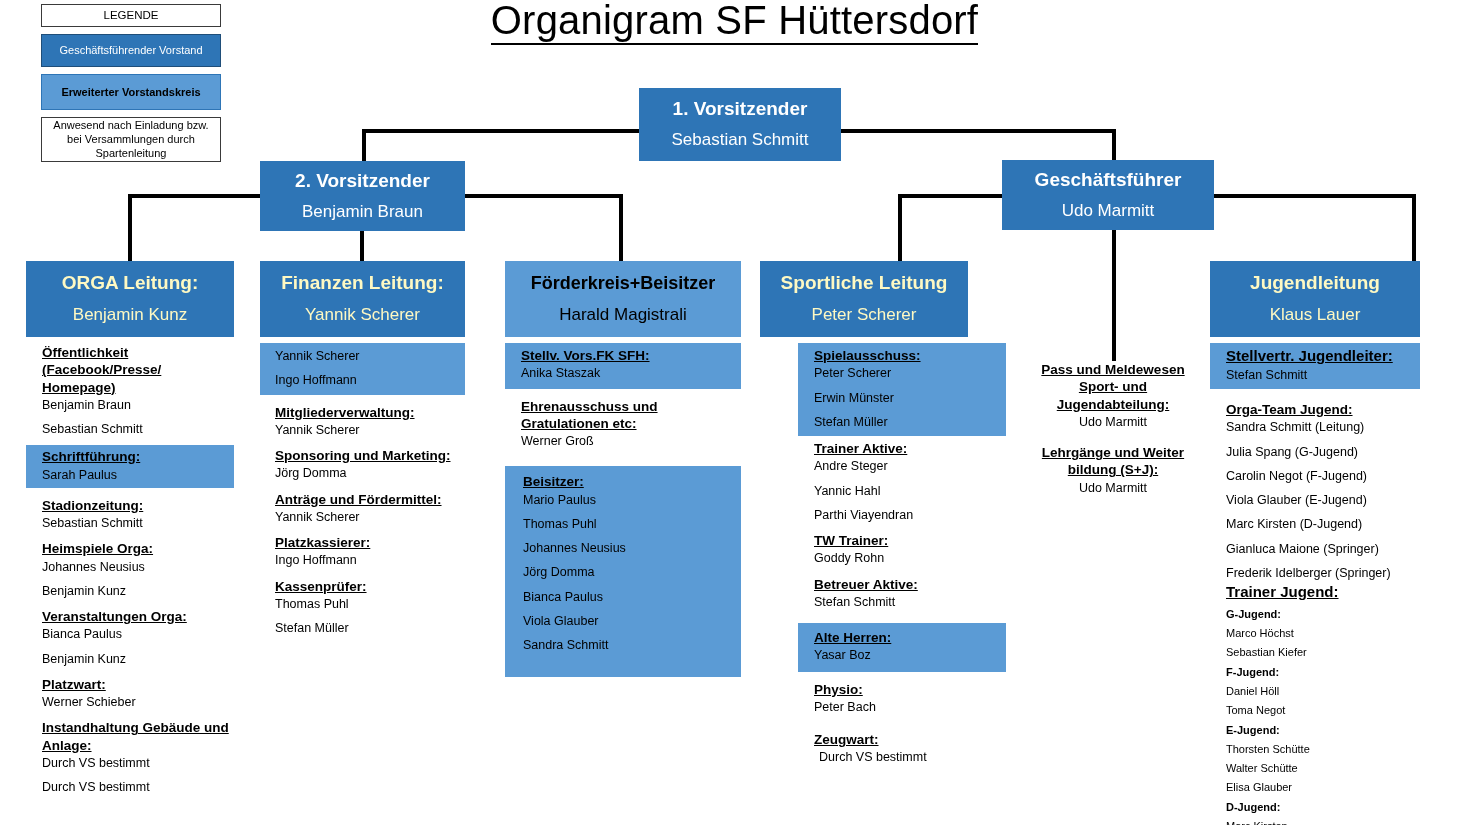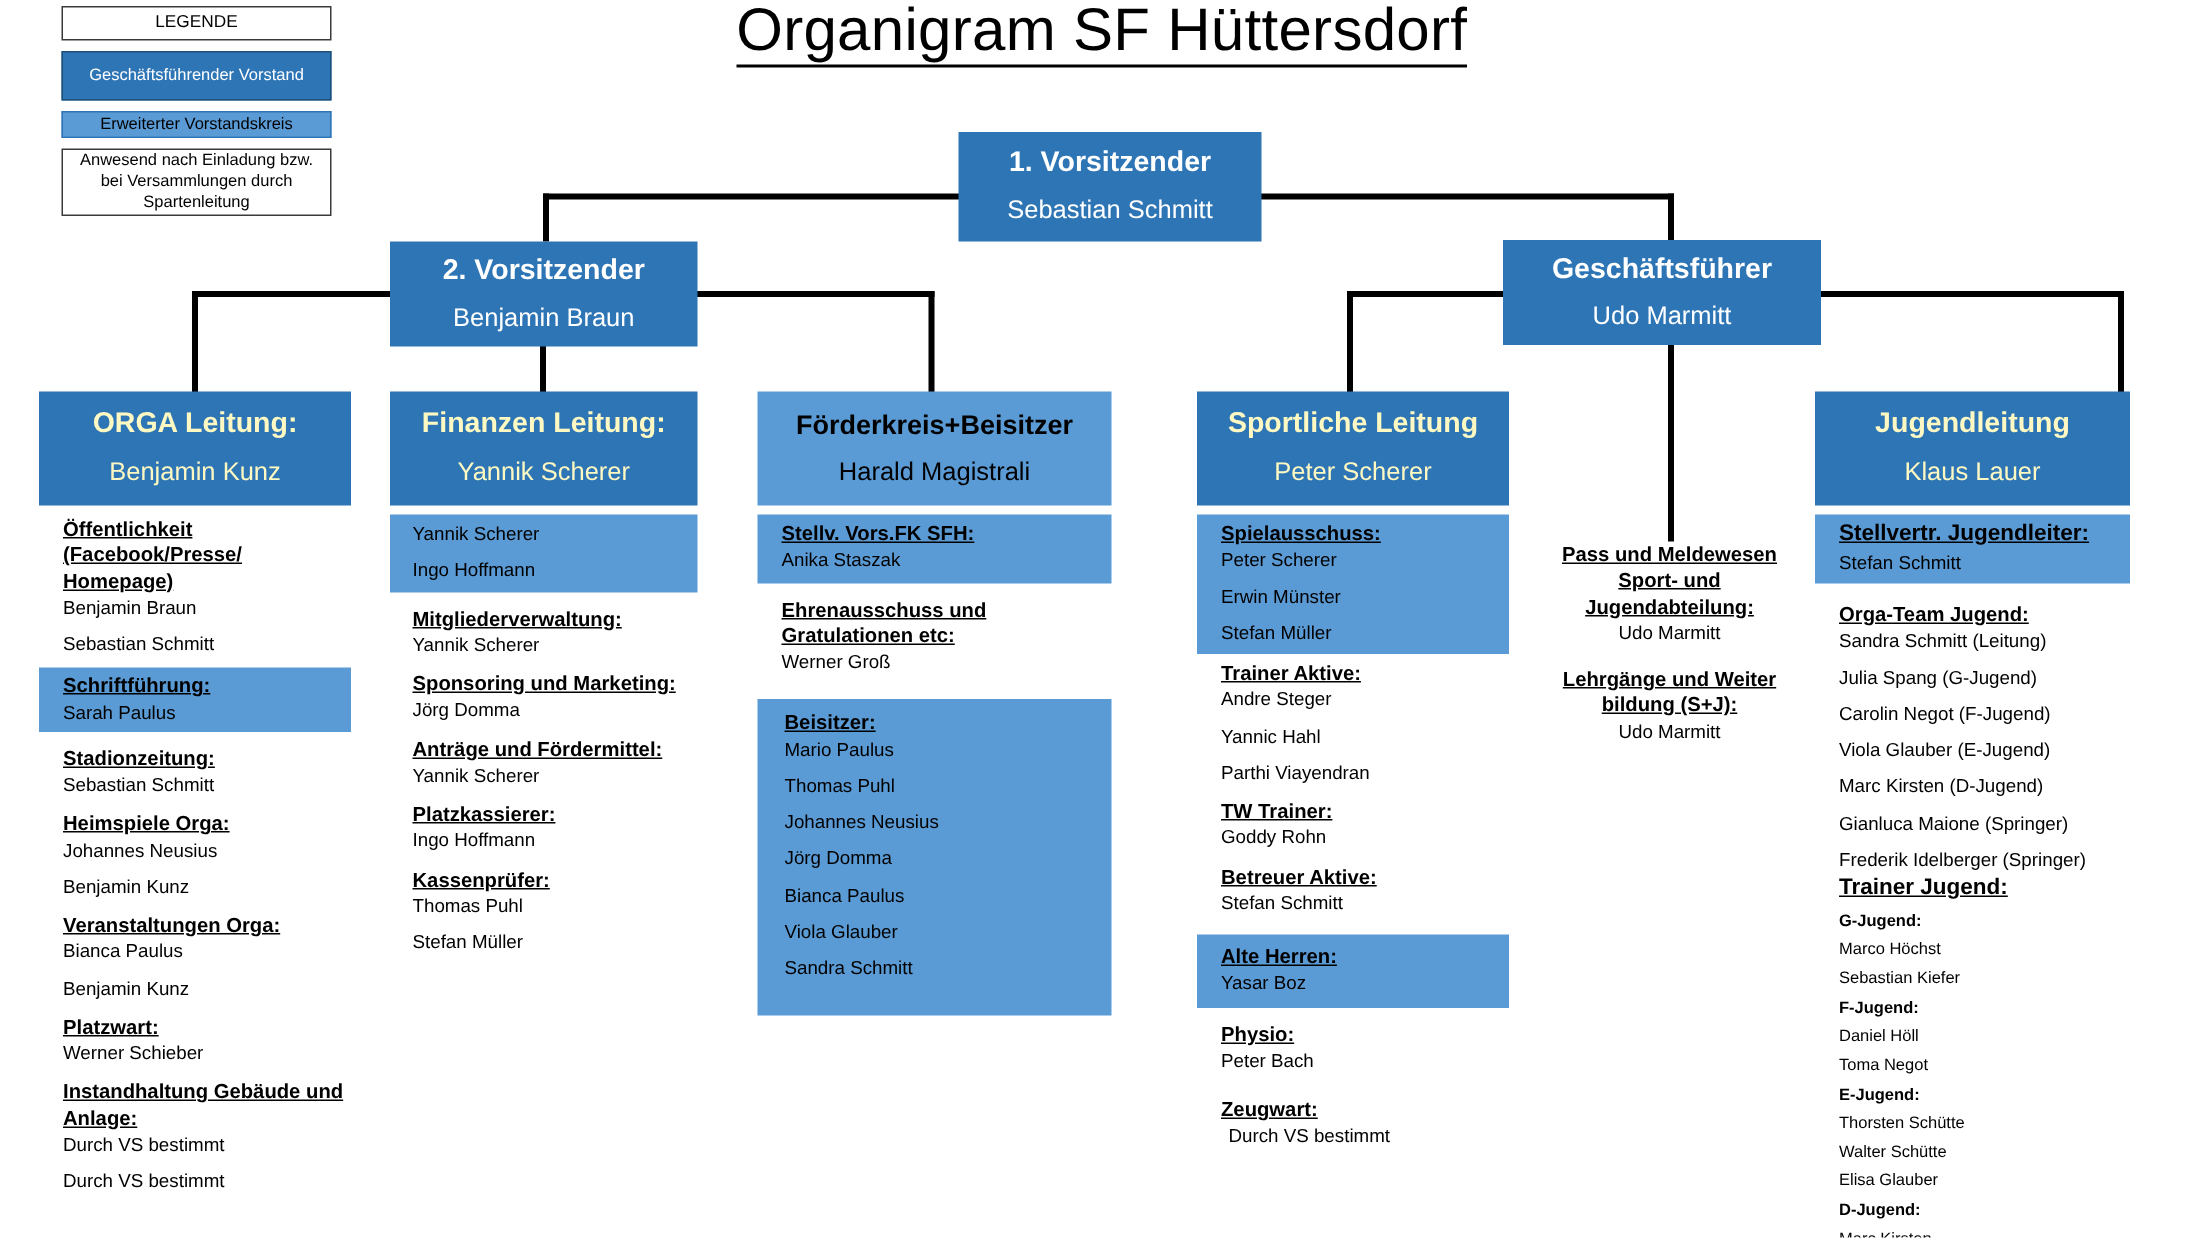--- a/index.html
+++ b/index.html
@@ -81,21 +81,21 @@
 
 <div class="canvas">
 
   <div class="chart-title">
     <span>Organigram SF Hüttersdorf</span>
   </div>
 
   <div class="legend">
     <div class="legend-box legend-title">LEGENDE</div>
     <div class="legend-box dark" style="height:33px;display:flex;align-items:center;justify-content:center;">Geschäftsführender Vorstand</div>
-    <div class="legend-box light" style="height:18px;display:flex;align-items:center;justify-content:center;">Erweiterter Vorstandskreis</div>
+    <div class="legend-box light" style="height:36px;display:flex;align-items:center;justify-content:center;font-weight:bold;">Erweiterter Vorstandskreis</div>
     <div class="legend-box tall" style="height:45px;display:flex;align-items:center;justify-content:center;">Anwesend nach Einladung bzw. bei Versammlungen durch Spartenleitung</div>
   </div>
 
   <div class="ln" style="left:362px;top:129px;width:278px;height:4px;"></div>
   <div class="ln" style="left:362px;top:129px;width:4px;height:32px;"></div>
 
   <div class="ln" style="left:840px;top:129px;width:276px;height:4px;"></div>
   <div class="ln" style="left:1112px;top:129px;width:4px;height:31px;"></div>
 
   <div class="ln" style="left:128px;top:194px;width:495px;height:4px;"></div>
@@ -228,21 +228,21 @@
       <div class="nm">Mario Paulus</div>
       <div class="nm sp">Thomas Puhl</div>
       <div class="nm sp">Johannes Neusius</div>
       <div class="nm sp">Jörg Domma</div>
       <div class="nm sp">Bianca Paulus</div>
       <div class="nm sp">Viola Glauber</div>
       <div class="nm sp">Sandra Schmitt</div>
     </div>
   </div>
 
-  <div class="headbox" style="left:798px;top:261px;width:208px;height:76px;">
+  <div class="headbox" style="left:760px;top:261px;width:208px;height:76px;">
     <div class="h1">Sportliche Leitung</div>
     <div class="h2">Peter Scherer</div>
   </div>
 
   <div class="col" style="left:814px;top:344px;width:192px;">
     <div class="grp hl2" style="margin-left:-16px;padding-left:16px;width:208px;margin-top:-1px;">
       <div class="lbl first">Spielausschuss:</div>
       <div class="nm">Peter Scherer</div>
       <div class="nm sp">Erwin Münster</div>
       <div class="nm sp">Stefan Müller</div>

